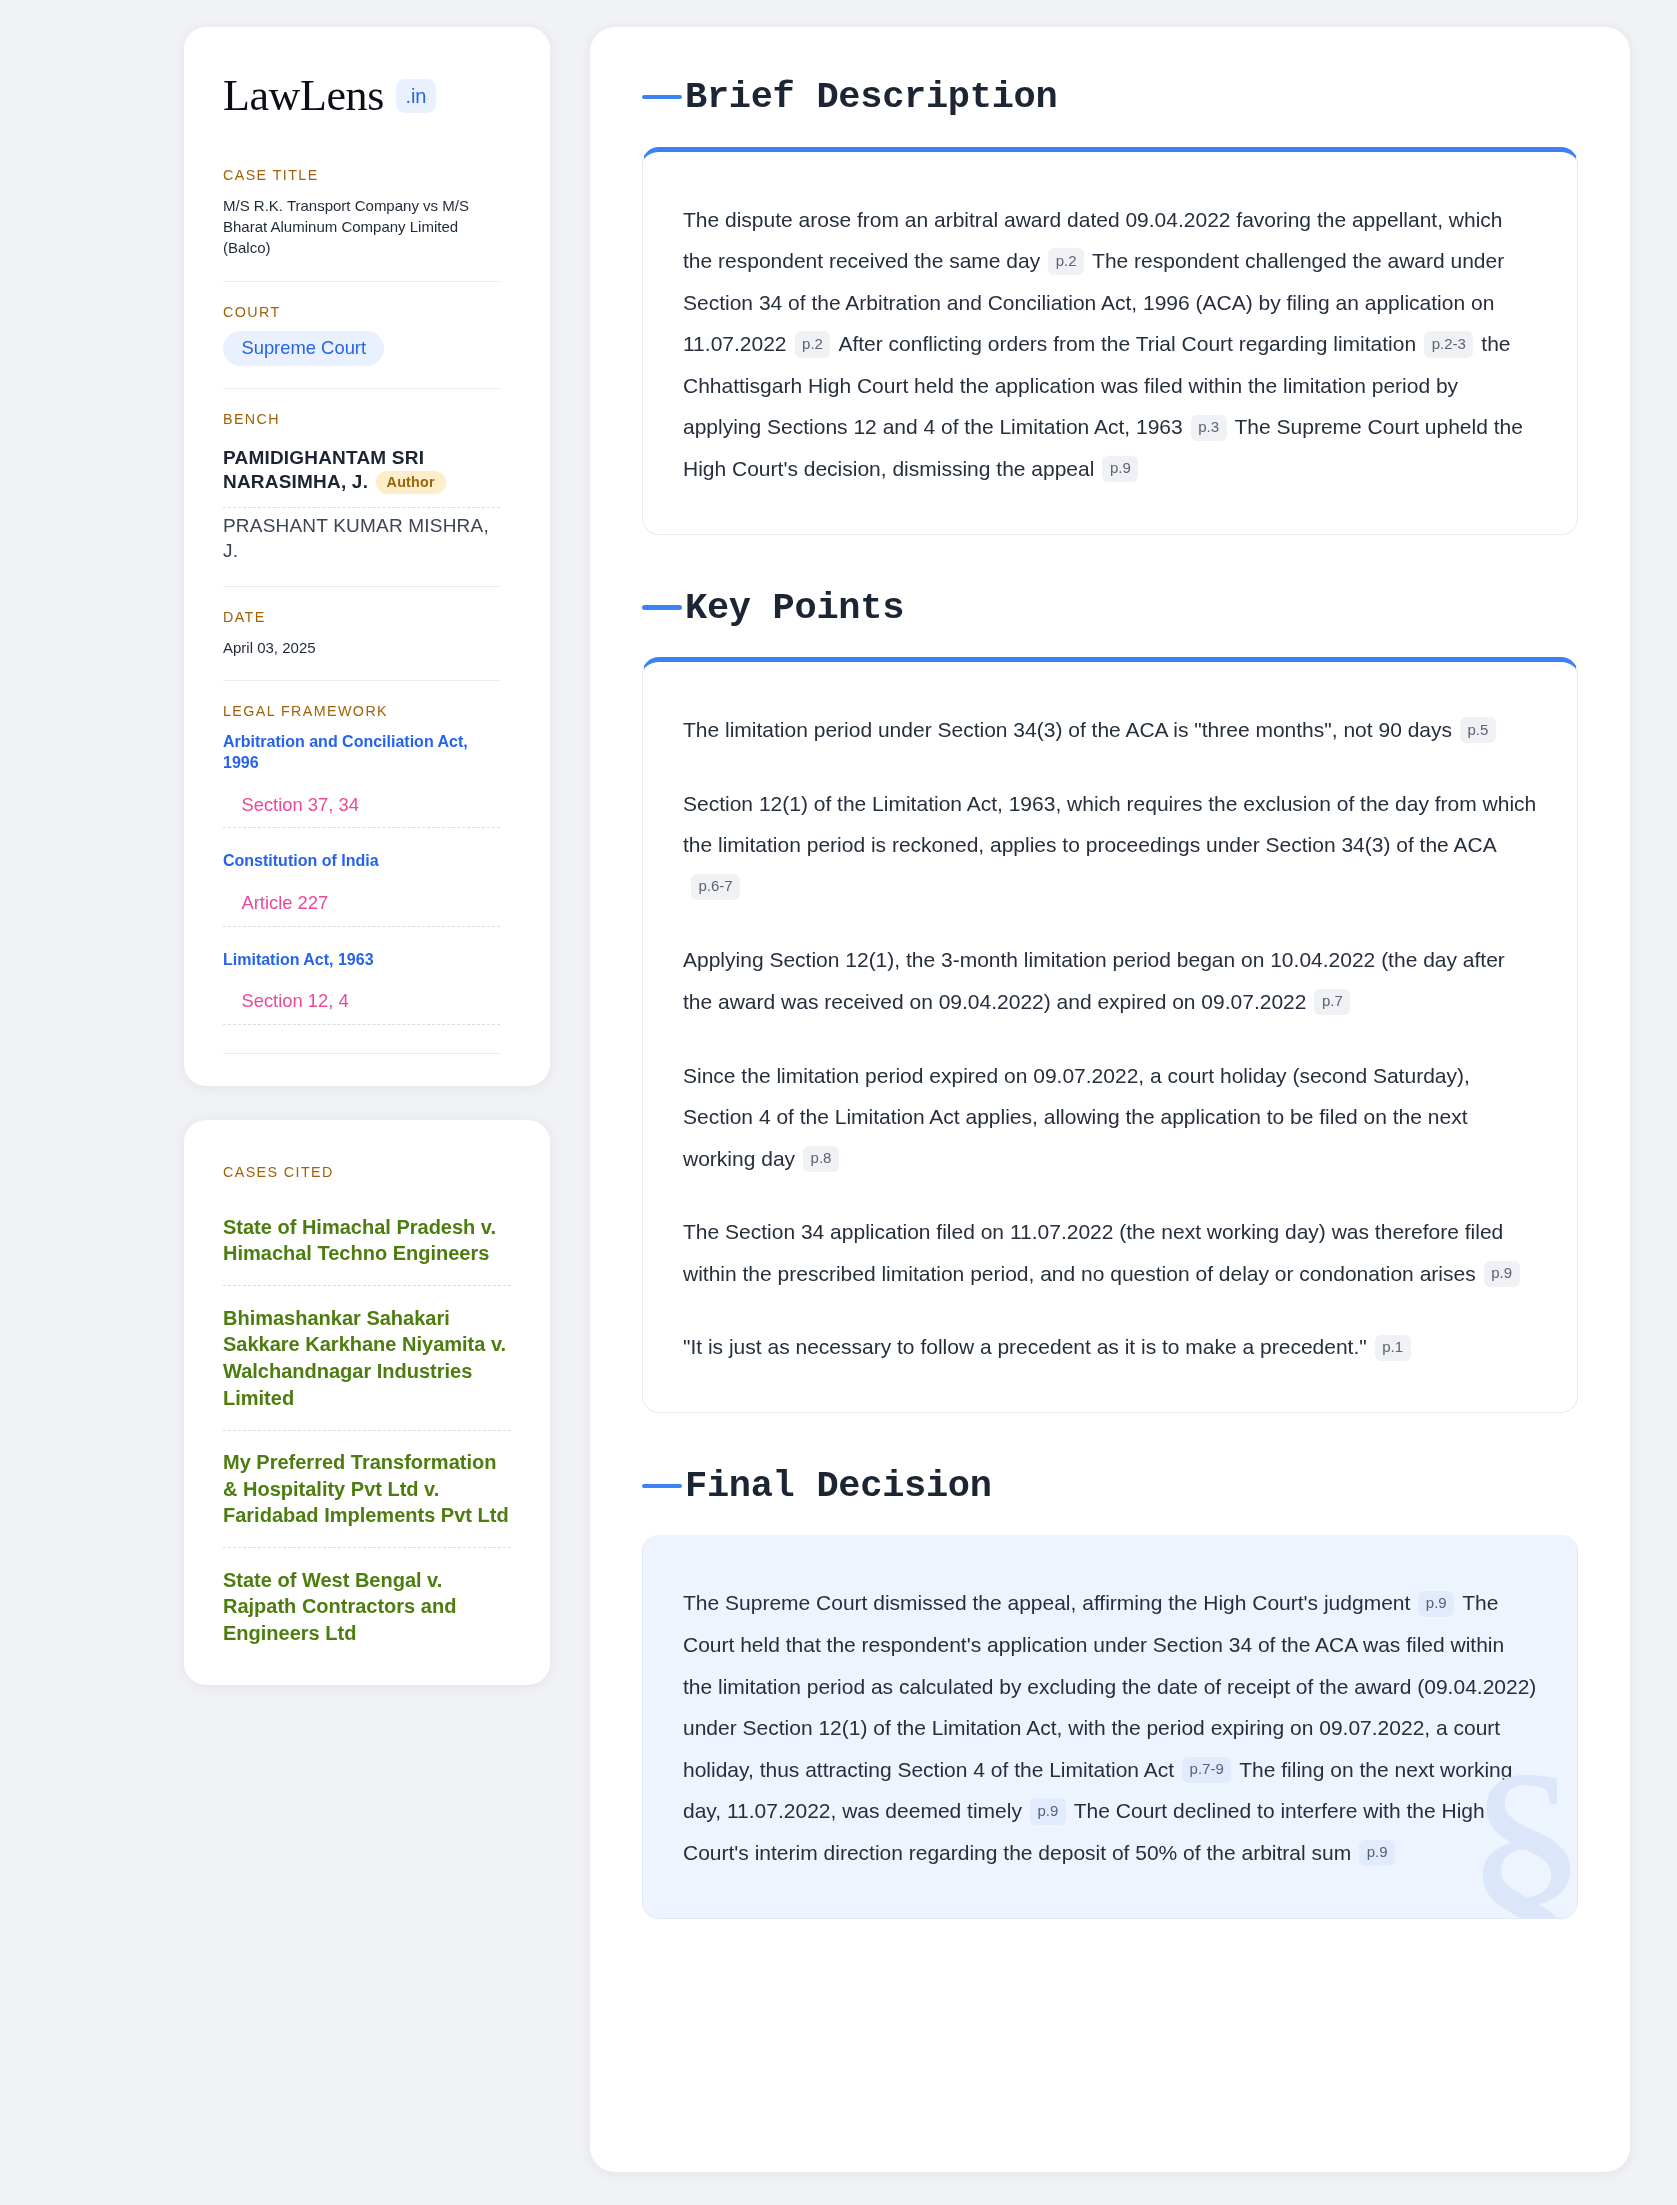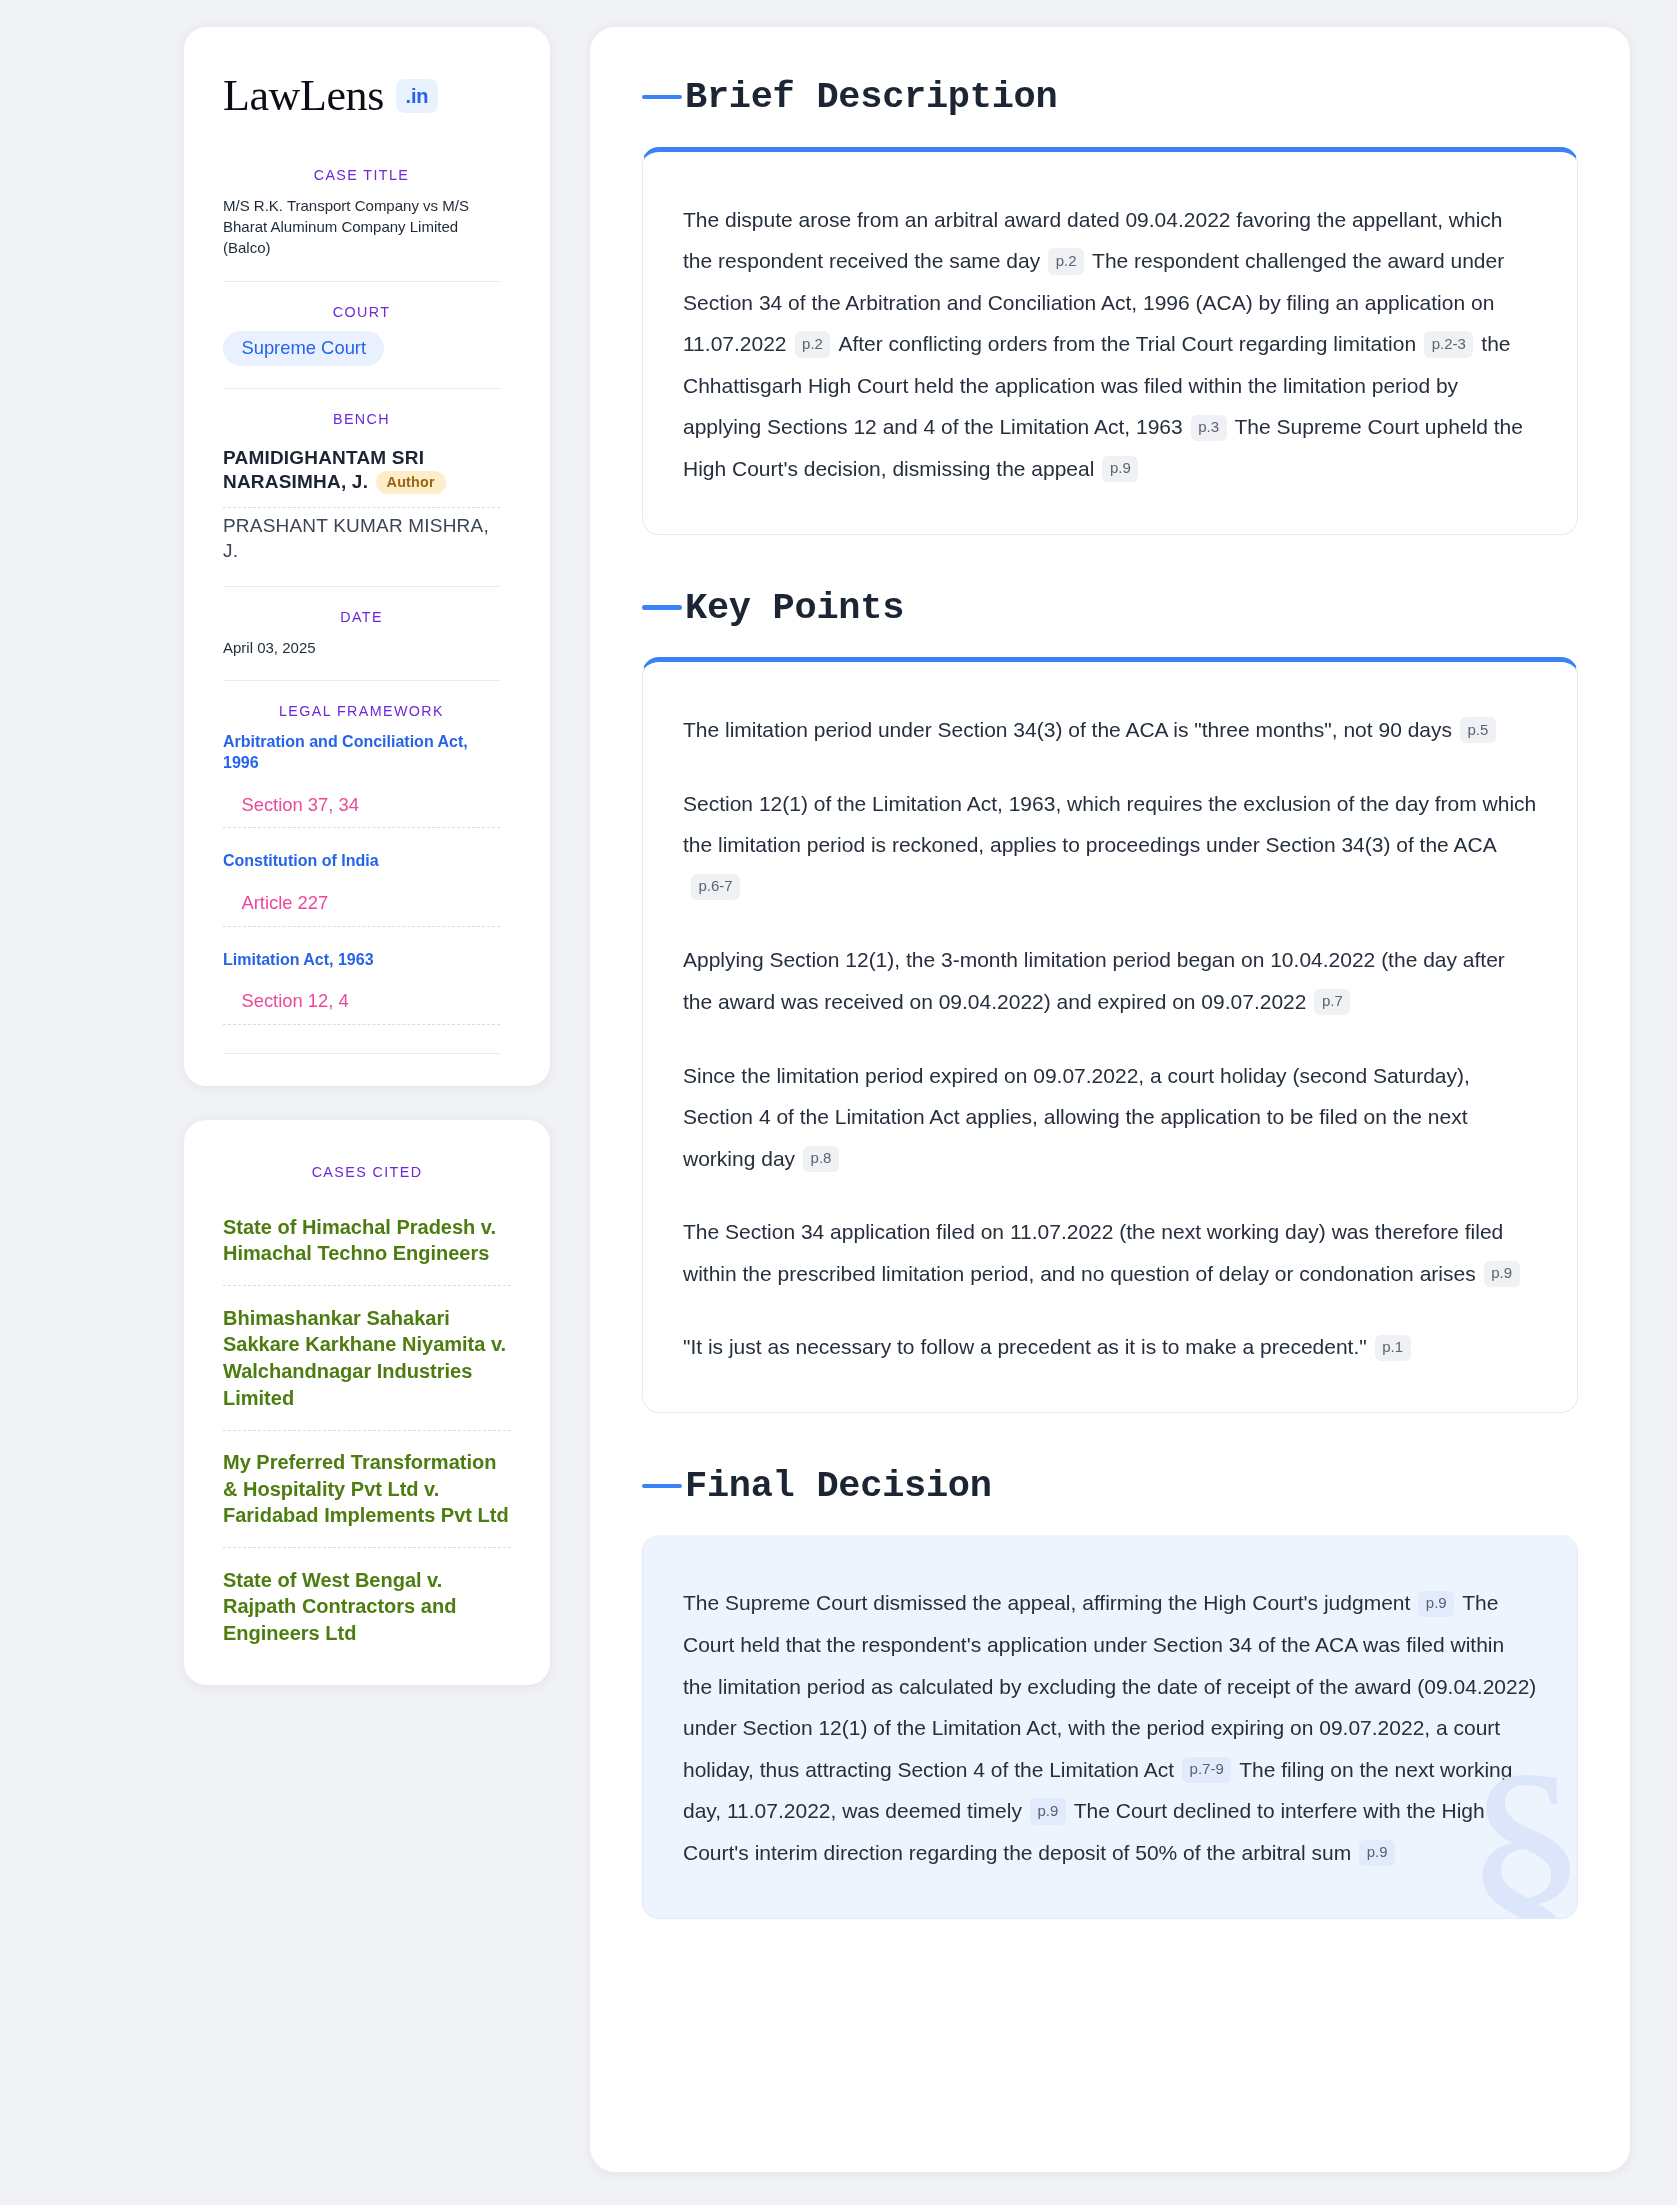--- a/index.html
+++ b/index.html
@@ -50,37 +50,36 @@
     font-family: "Liberation Serif", serif;
     font-size: 44px;
     line-height: 1;
     letter-spacing: -0.4px;
     color: #0b0e14;
   }
   .logo-badge {
     background: #eaf1fe;
     color: #2563eb;
     font-size: 20px;
-    font-weight: bold;
+    font-weight: normal;
     border-radius: 8.4px;
     padding: 6.7px 10px 7.5px 10px;
     line-height: 1;
     letter-spacing: -0.2px;
   }
 
   .meta-block { padding-bottom: 22px; }
   .meta-block + .meta-block { padding-top: 22px; border-top: 0.8px solid #e9ebef; }
 
   .meta-label {
     font-size: 14.3px;
     letter-spacing: 1.4px;
-    color: #6d28d9;
+    color: #a16207;
     text-transform: uppercase;
     margin-bottom: 11.7px;
-    text-align: center;
   }
 
   .meta-value {
     font-size: 15px;
     line-height: 1.42;
     color: #1f2a37;
     font-weight: 400;
   }
 
   .pill {

